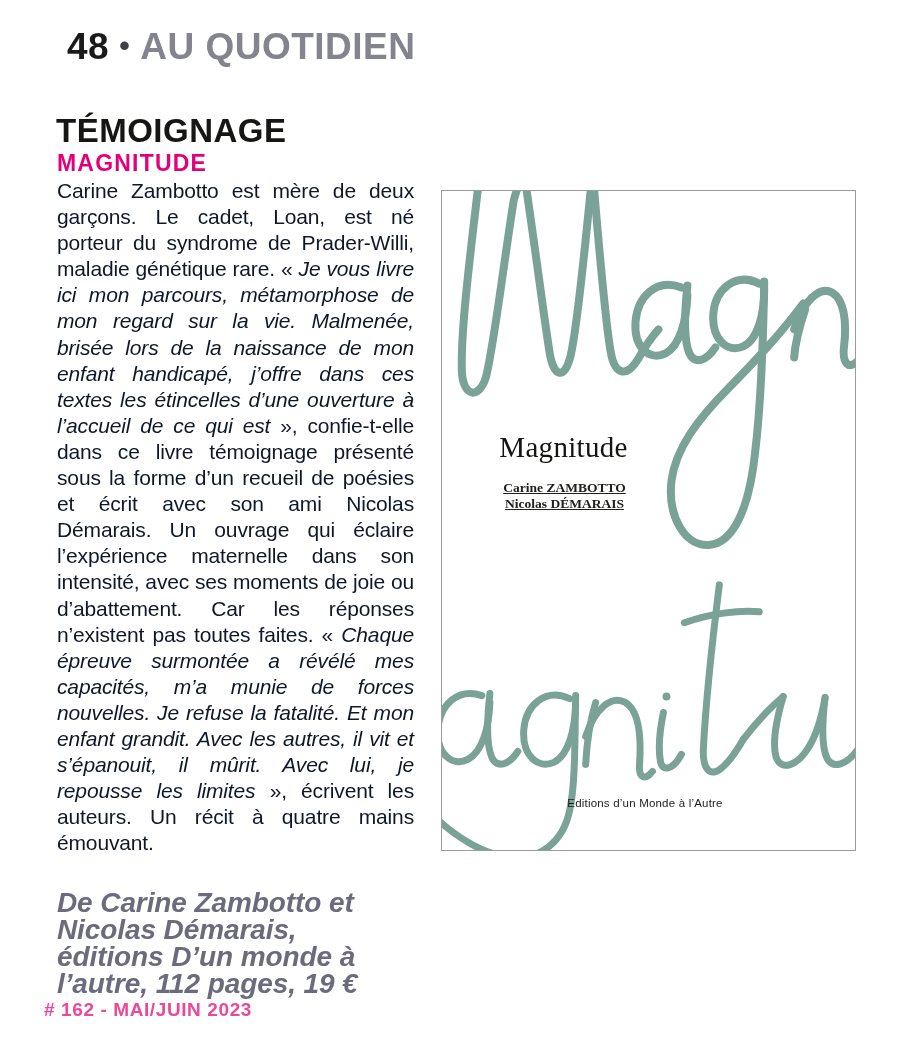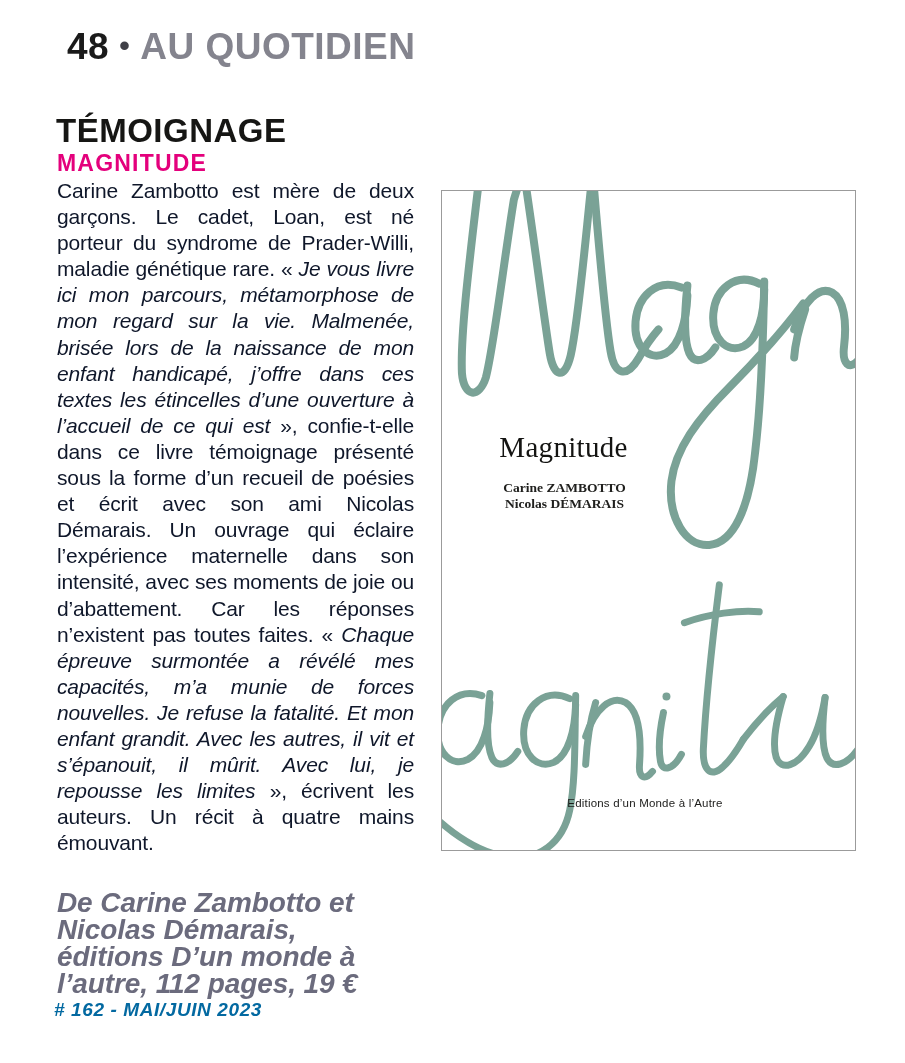--- a/index.html
+++ b/index.html
@@ -19,35 +19,35 @@
     position:absolute;left:57px;top:178px;width:357px;
     font-size:21px;line-height:26.1px;letter-spacing:-.15px;
     text-align:justify;color:#0f172a;
     -webkit-hyphens:auto;hyphens:auto;
   }
   .credit{
     position:absolute;left:57px;top:889px;width:336px;
     font-size:28px;line-height:27px;font-style:italic;font-weight:700;
     color:#6b6b7d;letter-spacing:-.1px;
   }
-  .footer{position:absolute;left:54px;top:999px;font-size:19px;font-weight:700;color:#0369a1;letter-spacing:.6px;font-style:italic;}
+  .footer{position:absolute;left:44px;top:999px;font-size:19px;font-weight:700;color:#ec4899;letter-spacing:.6px;}
   
   .cover{
     position:absolute;left:441px;top:190px;width:415px;height:661px;
     background:#ffffff;border:1.5px solid #9b9b9b;overflow:hidden;box-sizing:border-box;
   }
   .cover svg{position:absolute;left:0;top:0;width:100%;height:100%;}
   .cover .stroke{fill:none;stroke:#7aa296;stroke-linecap:round;stroke-linejoin:round;}
   .cover-title{
     position:absolute;left:0;top:240px;width:243px;text-align:center;
     font-family:"Liberation Serif",serif;font-size:29px;color:#141412;letter-spacing:.3px;
   }
   .cover-authors{
     position:absolute;left:0;top:289px;width:245px;text-align:center;
-    font-family:"Liberation Serif",serif;font-size:13.5px;line-height:15.5px;font-weight:700;color:#20201e;
+    font-family:"Liberation Serif",serif;font-size:13.5px;line-height:15.5px;font-weight:700;color:#20201e;text-decoration:underline;
   }
   .cover-publisher{
     position:absolute;left:103px;top:606px;width:200px;text-align:center;
     font-family:Liberation Sans, sans-serif;font-size:11.5px;color:#1c1c1a;letter-spacing:.2px;
   }
 </style>
 </head>
 <body>
 
 <div id="page">

